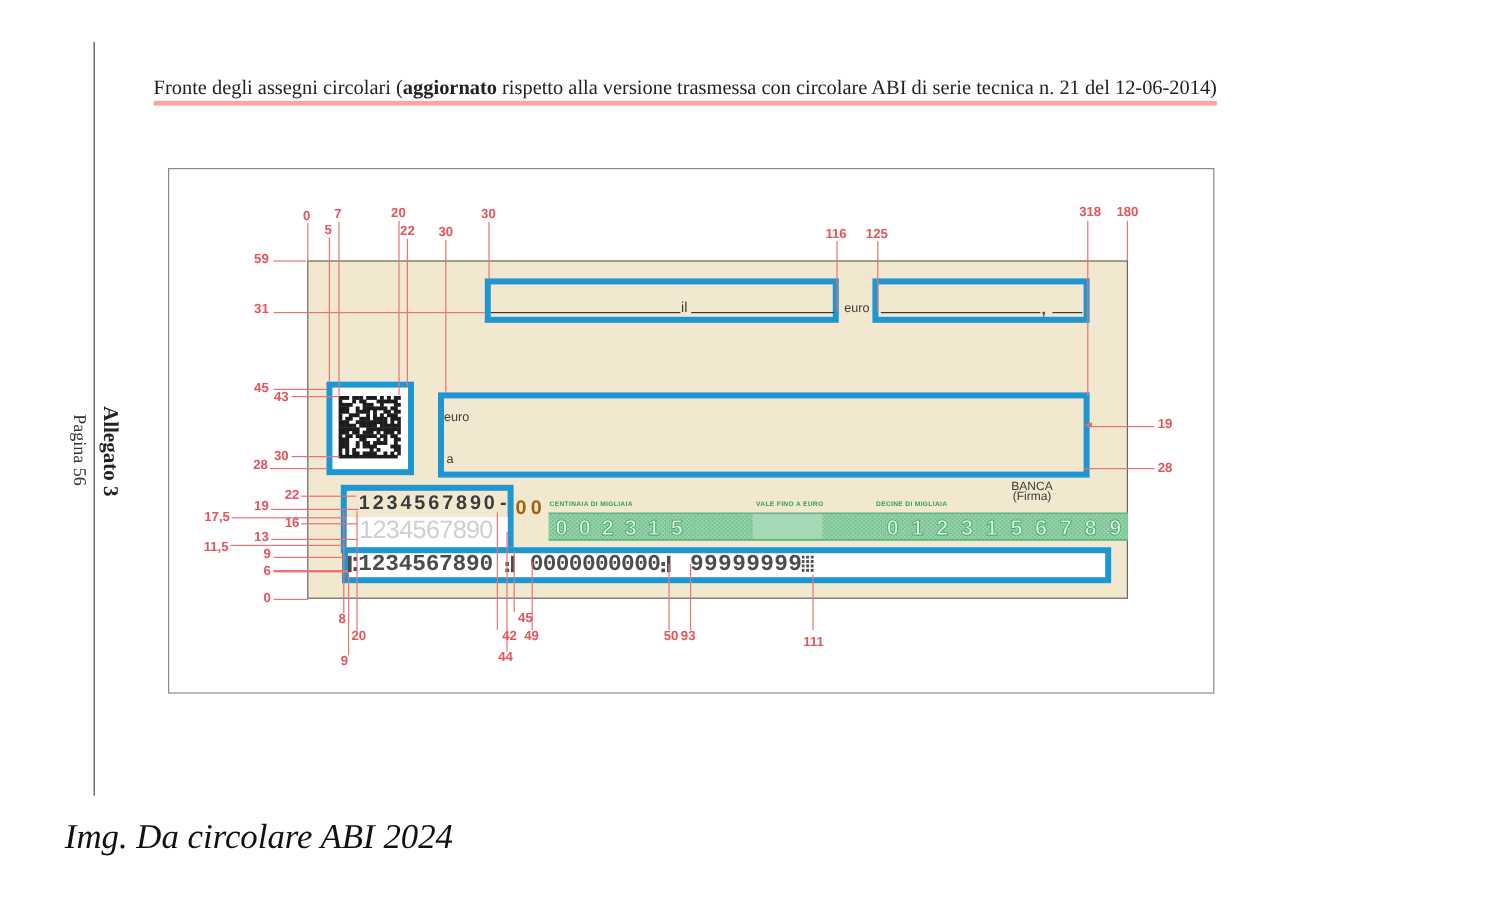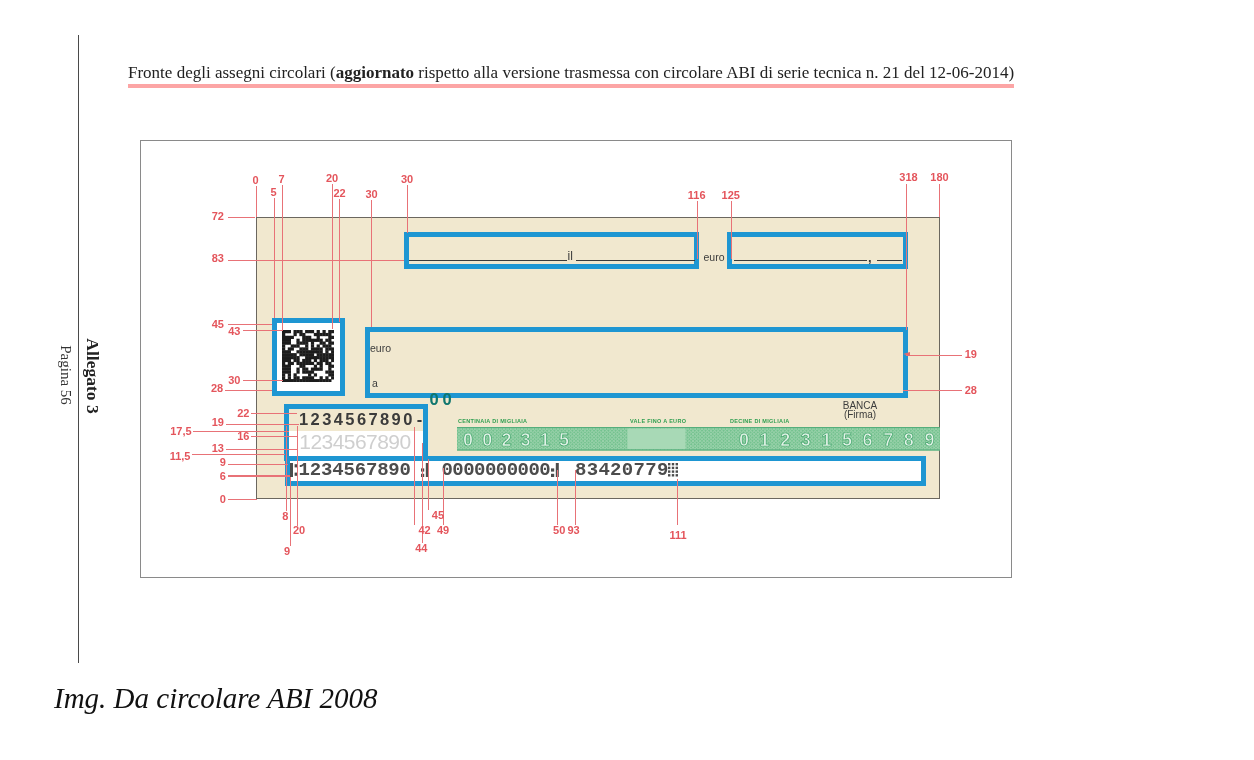--- a/index.html
+++ b/index.html
@@ -10,21 +10,21 @@
 .dk{color:#3c3c3c}
 </style></head><body>
 <div class="abs" style="left:128px;top:63px;width:920px;font:17px 'Liberation Serif',serif;color:#222;white-space:nowrap"><span style="border-bottom:4px solid #fca5a5;padding-bottom:1.5px">Fronte degli assegni circolari (<b>aggiornato</b> rispetto alla versione trasmessa con circolare ABI di serie tecnica n. 21 del 12-06-2014)</span></div>
 <div class="abs" style="left:77.5px;top:35px;width:1.5px;height:628px;background:#4a4a4a"></div>
 <div class="abs" style="left:92px;top:376px">
     <div style="transform:translate(-50%,-50%) rotate(90deg);font:bold 17.5px 'Liberation Serif',serif;color:#222;white-space:nowrap">Allegato 3</div>
   </div>
 <div class="abs" style="left:65px;top:375px">
     <div style="transform:translate(-50%,-50%) rotate(90deg);font:15px 'Liberation Serif',serif;color:#333;white-space:nowrap">Pagina 56</div>
   </div>
-<div class="abs" style="left:54px;top:682px;font:italic 29px 'Liberation Serif',serif;color:#111">Img. Da circolare ABI 2008</div>
+<div class="abs" style="left:54px;top:682px;font:italic 29px 'Liberation Serif',serif;color:#111">Img. Da circolare ABI 2024</div>
 <div class="abs" style="left:140px;top:140px;width:872px;height:438px;border:1px solid #8a8a8a"></div>
 <div class="abs" style="left:255.5px;top:216.5px;width:684px;height:282.5px;background:#f1e8cf;border:1.5px solid #6b675f"></div>
 <svg class="abs" style="left:456.5px;top:427px" width="483" height="23.5" viewBox="0 0 483 23.5">
     <rect width="483" height="23.5" fill="#74c28f"></rect>
     <g fill="none" stroke="#a3d6b2" stroke-width="0.8">
       <circle cx="2.0" cy="2" r="1.35"></circle>
       <circle cx="5.6" cy="2" r="1.35"></circle>
       <circle cx="9.2" cy="2" r="1.35"></circle>
       <circle cx="12.8" cy="2" r="1.35"></circle>
       <circle cx="16.4" cy="2" r="1.35"></circle>
@@ -1220,25 +1220,25 @@
 <div class="abs dk" style="left:567.5px;top:250.5px;font-size:12px;line-height:10px">il</div>
 <div class="abs" style="left:576px;top:259.8px;width:119px;height:1.2px;background:#3a3a3a"></div>
 <div class="abs dk" style="left:703.5px;top:252px;font-size:10.5px;line-height:10px">euro</div>
 <div class="abs" style="left:734px;top:259.8px;width:132.5px;height:1.2px;background:#3a3a3a"></div>
 <div class="abs dk" style="left:868px;top:252.5px;font:bold 13px 'Liberation Sans',sans-serif;line-height:10px">,</div>
 <div class="abs" style="left:877px;top:259.8px;width:25px;height:1.2px;background:#3a3a3a"></div>
 <div class="abs dk" style="left:370px;top:344px;font-size:10.5px;line-height:9px">euro</div>
 <div class="abs dk" style="left:372px;top:378.5px;font-size:10.5px;line-height:9px">a</div>
 <div class="abs" style="left:299px;top:412.8px;font:bold 16.5px 'Liberation Sans',sans-serif;color:#3b3b3b;letter-spacing:2.4px;line-height:12px">1234567890</div>
 <div class="abs" style="left:416.7px;top:412.8px;font:bold 16.5px 'Liberation Sans',sans-serif;color:#3b3b3b;line-height:12px">-</div>
-<div class="abs" style="left:429.5px;top:393px;font:bold 16.5px 'Liberation Sans',sans-serif;color:#0f766e;letter-spacing:3.7px;line-height:12px">00</div>
+<div class="abs" style="left:429.5px;top:417px;font:bold 16.5px 'Liberation Sans',sans-serif;color:#a16207;letter-spacing:3.7px;line-height:12px">00</div>
 <div class="abs" style="left:299.3px;top:433.5px;font:21px 'Liberation Sans',sans-serif;color:#cfcfcf;letter-spacing:-0.55px;line-height:16px">1234567890</div>
 <div class="abs micr" style="left:298.6px;top:462.8px;font:bold 19px 'Liberation Mono',monospace;color:#4c4c4c;letter-spacing:-0.18px;line-height:14.5px">1234567890</div>
 <div class="abs micr" style="left:441.4px;top:462.8px;font:bold 19px 'Liberation Mono',monospace;color:#4c4c4c;letter-spacing:-0.52px;line-height:14.5px">0000000000</div>
-<div class="abs micr" style="left:575px;top:462.8px;font:bold 19px 'Liberation Mono',monospace;color:#4c4c4c;letter-spacing:0.3px;line-height:14.5px">83420779</div>
+<div class="abs micr" style="left:575px;top:462.8px;font:bold 19px 'Liberation Mono',monospace;color:#4c4c4c;letter-spacing:0.3px;line-height:14.5px">99999999</div>
 <svg class="abs" style="left:289.8px;top:463.3px" width="8" height="14" viewBox="0 0 8 14">
     <g fill="#4c4c4c">
       <rect x="0" y="0" width="3" height="14"></rect>
       <rect x="4.6" y="1.2" width="3" height="3.2"></rect>
       <rect x="4.6" y="9.6" width="3" height="3.2"></rect>
     </g>
   </svg>
 <svg class="abs" style="left:420.8px;top:463.3px" width="8" height="14" viewBox="0 0 8 14">
     <g fill="#4c4c4c">
       <rect x="4.8" y="0" width="3" height="14"></rect>
@@ -1312,22 +1312,22 @@
 <div class="lab" style="left:273.5px;top:187.5px;transform:translateX(-50%)">5</div>
 <div class="lab" style="left:281.5px;top:175px;transform:translateX(-50%)">7</div>
 <div class="lab" style="left:332px;top:173.5px;transform:translateX(-50%)">20</div>
 <div class="lab" style="left:339.5px;top:189px;transform:translateX(-50%)">22</div>
 <div class="lab" style="left:371.5px;top:190px;transform:translateX(-50%)">30</div>
 <div class="lab" style="left:407px;top:175px;transform:translateX(-50%)">30</div>
 <div class="lab" style="left:696.7px;top:191px;transform:translateX(-50%)">116</div>
 <div class="lab" style="left:730.7px;top:191px;transform:translateX(-50%)">125</div>
 <div class="lab" style="left:908.5px;top:173px;transform:translateX(-50%)">318</div>
 <div class="lab" style="left:939.5px;top:173px;transform:translateX(-50%)">180</div>
-<div class="lab" style="left:224px;top:212.3px;transform:translateX(-100%)">72</div>
-<div class="lab" style="left:224px;top:254px;transform:translateX(-100%)">83</div>
+<div class="lab" style="left:224px;top:212.3px;transform:translateX(-100%)">59</div>
+<div class="lab" style="left:224px;top:254px;transform:translateX(-100%)">31</div>
 <div class="lab" style="left:224px;top:319.5px;transform:translateX(-100%)">45</div>
 <div class="lab" style="left:240.5px;top:327px;transform:translateX(-100%)">43</div>
 <div class="lab" style="left:240.5px;top:376.3px;transform:translateX(-100%)">30</div>
 <div class="lab" style="left:223.2px;top:384.2px;transform:translateX(-100%)">28</div>
 <div class="lab" style="left:249.5px;top:408.9px;transform:translateX(-100%)">22</div>
 <div class="lab" style="left:224px;top:418.1px;transform:translateX(-100%)">19</div>
 <div class="lab" style="left:191.6px;top:426.8px;transform:translateX(-100%)">17,5</div>
 <div class="lab" style="left:249.5px;top:431.5px;transform:translateX(-100%)">16</div>
 <div class="lab" style="left:224px;top:444.2px;transform:translateX(-100%)">13</div>
 <div class="lab" style="left:190.5px;top:452.1px;transform:translateX(-100%)">11,5</div>

